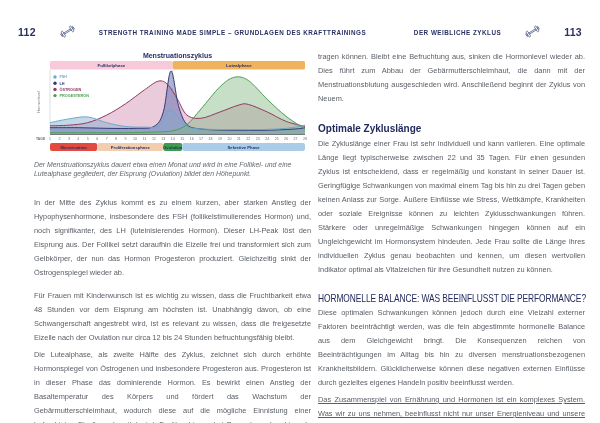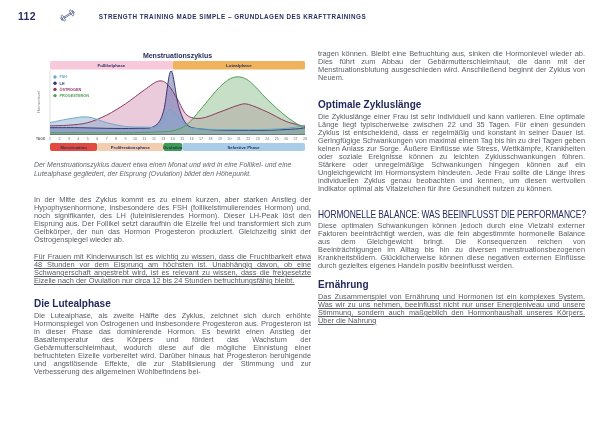--- a/index.html
+++ b/index.html
@@ -1,40 +1,40 @@
 <!DOCTYPE html>
 <html><head>
 <meta charset="utf-8">
 <style>
   html,body{margin:0;padding:0;}
   body{width:600px;height:423px;background:#f4f4f2;font-family:"Liberation Sans","DejaVu Sans",sans-serif;}
   #spread{position:relative;width:600px;height:423px;background:#ffffff;overflow:hidden;}
 
   
-  .hdr{position:absolute;top:8px;display:flex;align-items:center;gap:24px;color:#2a3162;}
+  .hdr{position:absolute;top:24px;display:flex;align-items:center;gap:24px;color:#2a3162;}
   .hdr-left{left:18px;}
   .hdr-right{right:18px;}
   .page-num{font-size:10.5px;font-weight:bold;letter-spacing:.3px;}
   .hdr-title{font-size:6.3px;font-weight:bold;letter-spacing:.5px;margin-top:2px;}
   .dumbbell svg{display:block;}
 
   
   .col{position:absolute;top:50px;color:#585d64;}
   .left-col{left:34px;width:277px;}
   .right-col{left:318px;width:267px;}
 
-  .body-text{font-size:7.4px;line-height:8px;text-align:justify;color:#585d64;}
+  .body-text{font-size:7.4px;line-height:14px;text-align:justify;color:#585d64;}
   .caption{font-size:6.9px;line-height:9px;font-style:italic;color:#63686f;margin-top:4px;text-align:left;}
   .sub-heading{font-size:10px;font-weight:bold;color:#232a5e;}
   .section-heading{color:#232a5e;font-weight:normal;font-size:10.5px;letter-spacing:-.1px;white-space:nowrap;}
   .section-heading .squeeze{display:inline-block;transform:scale(.8,1.12);transform-origin:0 60%;}
 
   
   .lp-p1{margin-top:18px;}
-  .lp-p2{margin-top:9px;text-decoration:underline;}
+  .lp-p2{margin-top:9px;}
   .lp-h1{margin-top:13px;}
   .lp-p3{margin-top:3px;}
   .rp-h1{margin-top:17px;}
   .rp-p2{margin-top:3px;}
   .rp-sec{margin-top:15px;}
   .rp-p3{margin-top:11px;}
   .rp-p4{margin-top:2px;}
   .rp-h3{margin-top:9px;}
   .rp-p5{margin-top:3px;text-decoration:underline;}
 
@@ -55,20 +55,35 @@
           <rect x="1.8" y="4.6" width="2" height="6.8" rx="1"></rect>
           <rect x="12.2" y="4.6" width="2" height="6.8" rx="1"></rect>
           <rect x="0.3" y="6.2" width="1" height="3.6" rx="0.5"></rect>
           <rect x="14.7" y="6.2" width="1" height="3.6" rx="0.5"></rect>
         </g>
       </svg>
     </span>
     <span class="hdr-title">STRENGTH TRAINING MADE SIMPLE – GRUNDLAGEN DES KRAFTTRAININGS</span>
   </div>
 
+  <div class="hdr hdr-right">
+    <span class="hdr-title">DER WEIBLICHE ZYKLUS</span>
+    <span class="dumbbell">
+      <svg width="15" height="15" viewBox="0 0 16 16">
+        <g transform="rotate(-32 8 8)" stroke="#6a7199" stroke-width="0.9" fill="none">
+          <rect x="3.4" y="7.3" width="9.2" height="1.4" rx="0.7"></rect>
+          <rect x="1.8" y="4.6" width="2" height="6.8" rx="1"></rect>
+          <rect x="12.2" y="4.6" width="2" height="6.8" rx="1"></rect>
+          <rect x="0.3" y="6.2" width="1" height="3.6" rx="0.5"></rect>
+          <rect x="14.7" y="6.2" width="1" height="3.6" rx="0.5"></rect>
+        </g>
+      </svg>
+    </span>
+    <span class="page-num">113</span>
+  </div>
 
   <div class="col left-col">
     <svg id="cycle-chart" width="277" height="106" viewBox="0 0 277 106">
         <text x="143.5" y="8" text-anchor="middle" font-size="7" font-weight="bold" fill="#2a3162">Menstruationszyklus</text>
         <rect x="16" y="11" width="122.77777777777777" height="8.5" rx="1.5" fill="#f7c9da"></rect>
         <text x="77.38888888888889" y="17" text-anchor="middle" font-size="4.4" font-weight="bold" fill="#2a3162">Follikelphase</text>
         <rect x="138.77777777777777" y="11" width="132.22222222222223" height="8.5" rx="1.5" fill="#f0b35d"></rect>
         <text x="204.88888888888889" y="17" text-anchor="middle" font-size="4.4" font-weight="bold" fill="#2a3162">Lutealphase</text>
         <line x1="16" y1="20" x2="16" y2="84" stroke="#b8bcc2" stroke-width="0.5"></line>
         <text x="6" y="52" font-size="3.8" fill="#80858c" text-anchor="middle" transform="rotate(-90 6 52)">Hormonlevel</text>
@@ -124,29 +139,27 @@
         <rect x="63.22222222222222" y="93" width="66.11111111111109" height="8" rx="2" fill="#f2cdb0"></rect>
         <text x="96.27777777777777" y="98.6" text-anchor="middle" font-size="4.2" font-weight="bold" fill="#2a3162">Proliferationsphase</text>
         <rect x="129.33333333333331" y="93" width="18.888888888888914" height="8" rx="2" fill="#3c9b4f"></rect>
         <text x="138.77777777777777" y="98.6" text-anchor="middle" font-size="4.2" font-weight="bold" fill="#2a3162">Ovulation</text>
         <rect x="148.22222222222223" y="93" width="122.77777777777777" height="8" rx="2" fill="#a9cde9"></rect>
         <text x="209.61111111111111" y="98.6" text-anchor="middle" font-size="4.2" font-weight="bold" fill="#2a3162">Sekretive Phase</text>
       </svg>
     <div class="caption">Der Menstruationszyklus dauert etwa einen Monat und wird in eine Follikel- und eine Lutealphase gegliedert, der Eisprung (Ovulation) bildet den Höhepunkt.</div>
     <div class="body-text lp-p1">In der Mitte des Zyklus kommt es zu einem kurzen, aber starken Anstieg der Hypophysenhormone, insbesondere des FSH (follikelstimulierendes Hormon) und, noch signifikanter, des LH (luteinisierendes Hormon). Dieser LH-Peak löst den Eisprung aus. Der Follikel setzt daraufhin die Eizelle frei und transformiert sich zum Gelbkörper, der nun das Hormon Progesteron produziert. Gleichzeitig sinkt der Östrogenspiegel wieder ab.</div>
     <div class="body-text lp-p2">Für Frauen mit Kinderwunsch ist es wichtig zu wissen, dass die Fruchtbarkeit etwa 48 Stunden vor dem Eisprung am höchsten ist. Unabhängig davon, ob eine Schwangerschaft angestrebt wird, ist es relevant zu wissen, dass die freigesetzte Eizelle nach der Ovulation nur circa 12 bis 24 Stunden befruchtungsfähig bleibt.</div>
-    <div class="sub-heading lp-h1">Die Lutealphase</div>
     <div class="body-text lp-p3">Die Lutealphase, als zweite Hälfte des Zyklus, zeichnet sich durch erhöhte Hormonspiegel von Östrogenen und insbesondere Progesteron aus. Progesteron ist in dieser Phase das dominierende Hormon. Es bewirkt einen Anstieg der Basaltemperatur des Körpers und fördert das Wachstum der Gebärmutterschleimhaut, wodurch diese auf die mögliche Einnistung einer befruchteten Eizelle vorbereitet wird. Darüber hinaus hat Progesteron beruhigende und angstlösende Effekte, die zur Stabilisierung der Stimmung und zur Verbesserung des allgemeinen Wohlbefindens bei-</div>
   </div>
 
   <div class="col right-col">
     <div class="body-text">tragen können. Bleibt eine Befruchtung aus, sinken die Hormonlevel wieder ab. Dies führt zum Abbau der Gebärmutterschleimhaut, die dann mit der Menstruationsblutung ausgeschieden wird. Anschließend beginnt der Zyklus von Neuem.</div>
     <div class="sub-heading rp-h1">Optimale Zykluslänge</div>
     <div class="body-text rp-p2">Die Zykluslänge einer Frau ist sehr individuell und kann variieren. Eine optimale Länge liegt typischerweise zwischen 22 und 35 Tagen. Für einen gesunden Zyklus ist entscheidend, dass er regelmäßig und konstant in seiner Dauer ist. Geringfügige Schwankungen von maximal einem Tag bis hin zu drei Tagen geben keinen Anlass zur Sorge. Äußere Einflüsse wie Stress, Wettkämpfe, Krankheiten oder soziale Ereignisse können zu leichten Zyklusschwankungen führen. Stärkere oder unregelmäßige Schwankungen hingegen können auf ein Ungleichgewicht im Hormonsystem hindeuten. Jede Frau sollte die Länge ihres individuellen Zyklus genau beobachten und kennen, um diesen wertvollen Indikator optimal als Vitalzeichen für ihre Gesundheit nutzen zu können.</div>
     <div class="section-heading rp-sec">
       <span class="squeeze">HORMONELLE BALANCE: WAS BEEINFLUSST DIE PERFORMANCE?</span>
     </div>
     <div class="body-text rp-p4">Diese optimalen Schwankungen können jedoch durch eine Vielzahl externer Faktoren beeinträchtigt werden, was die fein abgestimmte hormonelle Balance aus dem Gleichgewicht bringt. Die Konsequenzen reichen von Beeinträchtigungen im Alltag bis hin zu diversen menstruationsbezogenen Krankheitsbildern. Glücklicherweise können diese negativen externen Einflüsse durch gezieltes eigenes Handeln positiv beeinflusst werden.</div>
-    <div class="sub-heading rp-h3">Ernährung</div>
     <div class="body-text rp-p5">Das Zusammenspiel von Ernährung und Hormonen ist ein komplexes System. Was wir zu uns nehmen, beeinflusst nicht nur unser Energieniveau und unsere Stimmung, sondern auch maßgeblich den Hormonhaushalt unseres Körpers. Über die Nahrung</div>
   </div>
 
 </div>
 
 </body></html>

